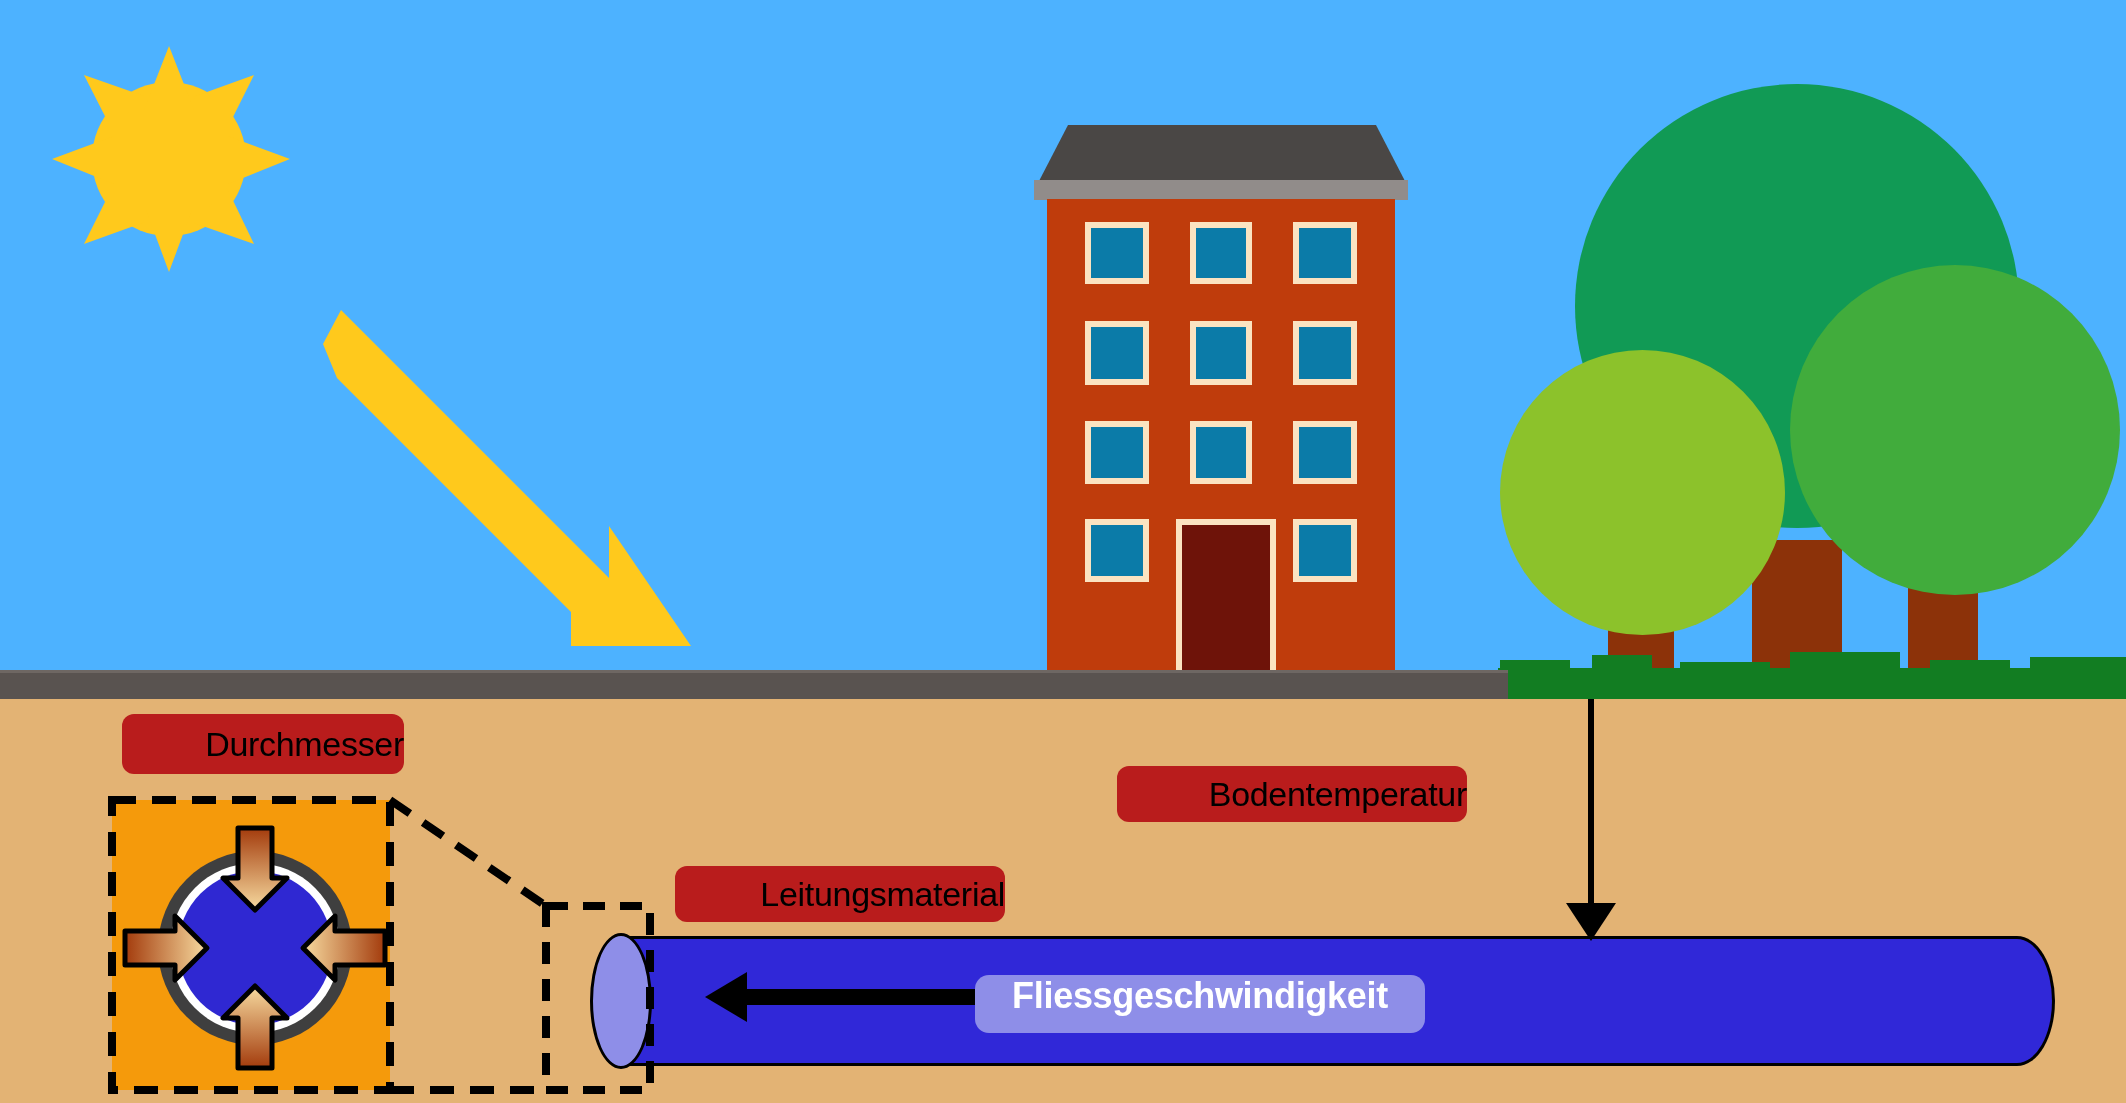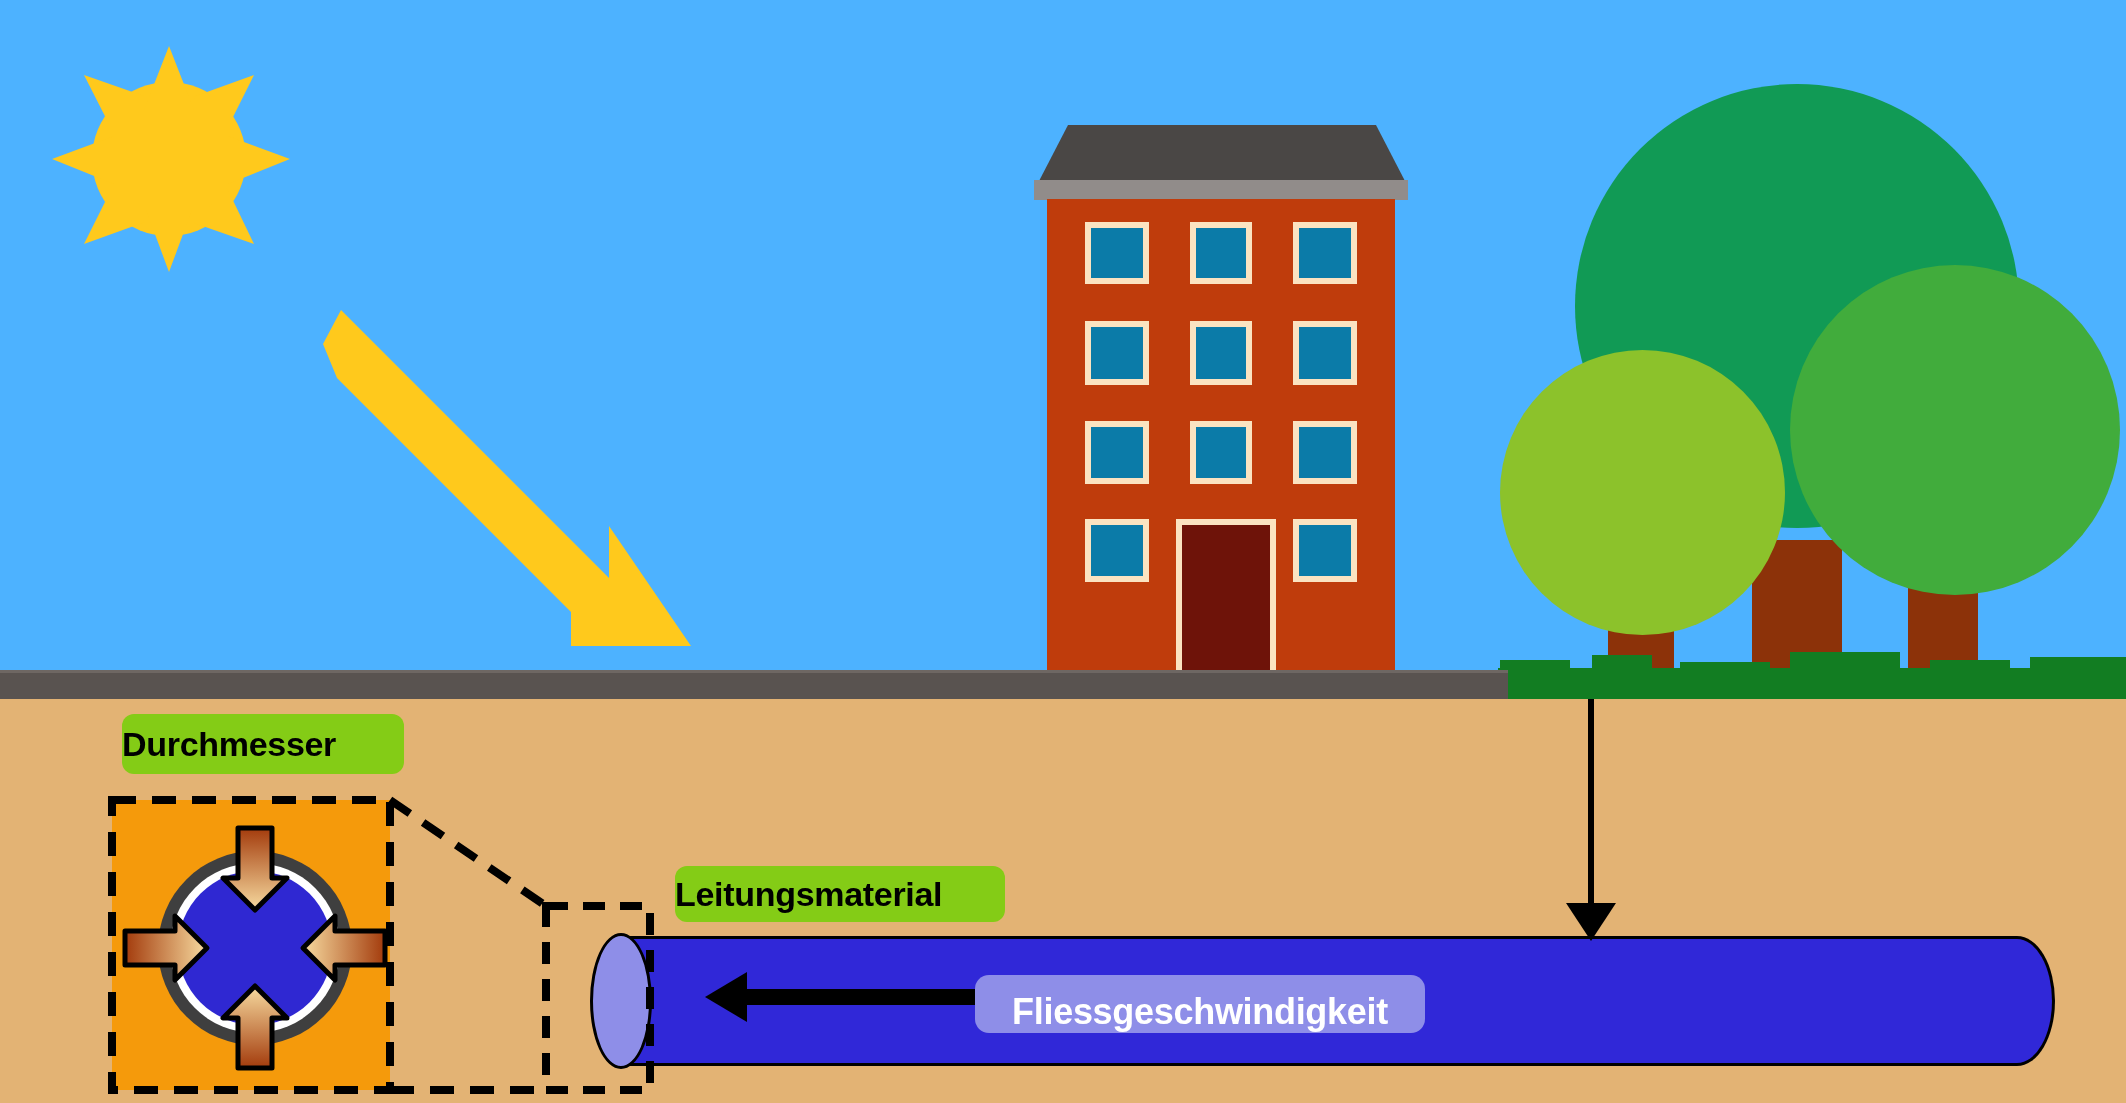--- a/index.html
+++ b/index.html
@@ -25,35 +25,35 @@
   .win{position:absolute;background:#0b7ba8;border:6px solid #fbe3c1;box-sizing:border-box;}
   .door{position:absolute;background:#6e1309;border:6px solid #fbe3c1;border-bottom:none;box-sizing:border-box;}
 
   
   .trunk{position:absolute;background:#8c3209;}
   .crown{position:absolute;border-radius:50%;}
 
   
   .lbl{
     position:absolute;
-    background:#84cc16;
+    background:#b91c1c;
     border-radius:12px;
     color:#000000;
-    font-weight:bold;
-    display:flex;align-items:center;justify-content:flex-start;
+    font-weight:normal;
+    display:flex;align-items:center;justify-content:flex-end;
     white-space:nowrap;
     letter-spacing:-0.3px;
   }
   .lbl-flow{
     position:absolute;
     background:#8e8ee8;
     border-radius:14px;
     color:#ffffff;
     font-weight:bold;
-    display:flex;align-items:flex-end;justify-content:center;
+    display:flex;align-items:flex-start;justify-content:center;
     white-space:nowrap;
     letter-spacing:-0.3px;
   }
 
   
   .pipe-body{
     position:absolute;left:620px;top:936px;width:1435px;height:130px;
     background:#3028d8;
     border-top:3px solid #000;border-bottom:3px solid #000;
     box-sizing:border-box;
@@ -215,20 +215,23 @@
       <polygon points="5,121 55,121 55,106 87,138 55,170 55,155 5,155" fill="url(#gRight)" stroke="#000" stroke-width="5" stroke-linejoin="round"></polygon>
 
       <polygon points="265,121 215,121 215,106 183,138 215,170 215,155 265,155" fill="url(#gLeft)" stroke="#000" stroke-width="5" stroke-linejoin="round"></polygon>
     </svg>
   </div>
 
   <div class="lbl" style="left:122px;top:714px;width:282px;height:60px;font-size:34px;">
     <span>Durchmesser</span>
   </div>
 
+  <div class="lbl" style="left:1117px;top:766px;width:350px;height:56px;font-size:34px;">
+    <span>Bodentemperatur</span>
+  </div>
 
 
   <div class="lbl" style="left:675px;top:866px;width:330px;height:56px;font-size:34px;">
     <span>Leitungsmaterial</span>
   </div>
 
   <div class="lbl-flow" style="left:975px;top:975px;width:450px;height:58px;font-size:36px;">
     <span>Fliessgeschwindigkeit</span>
   </div>
 

